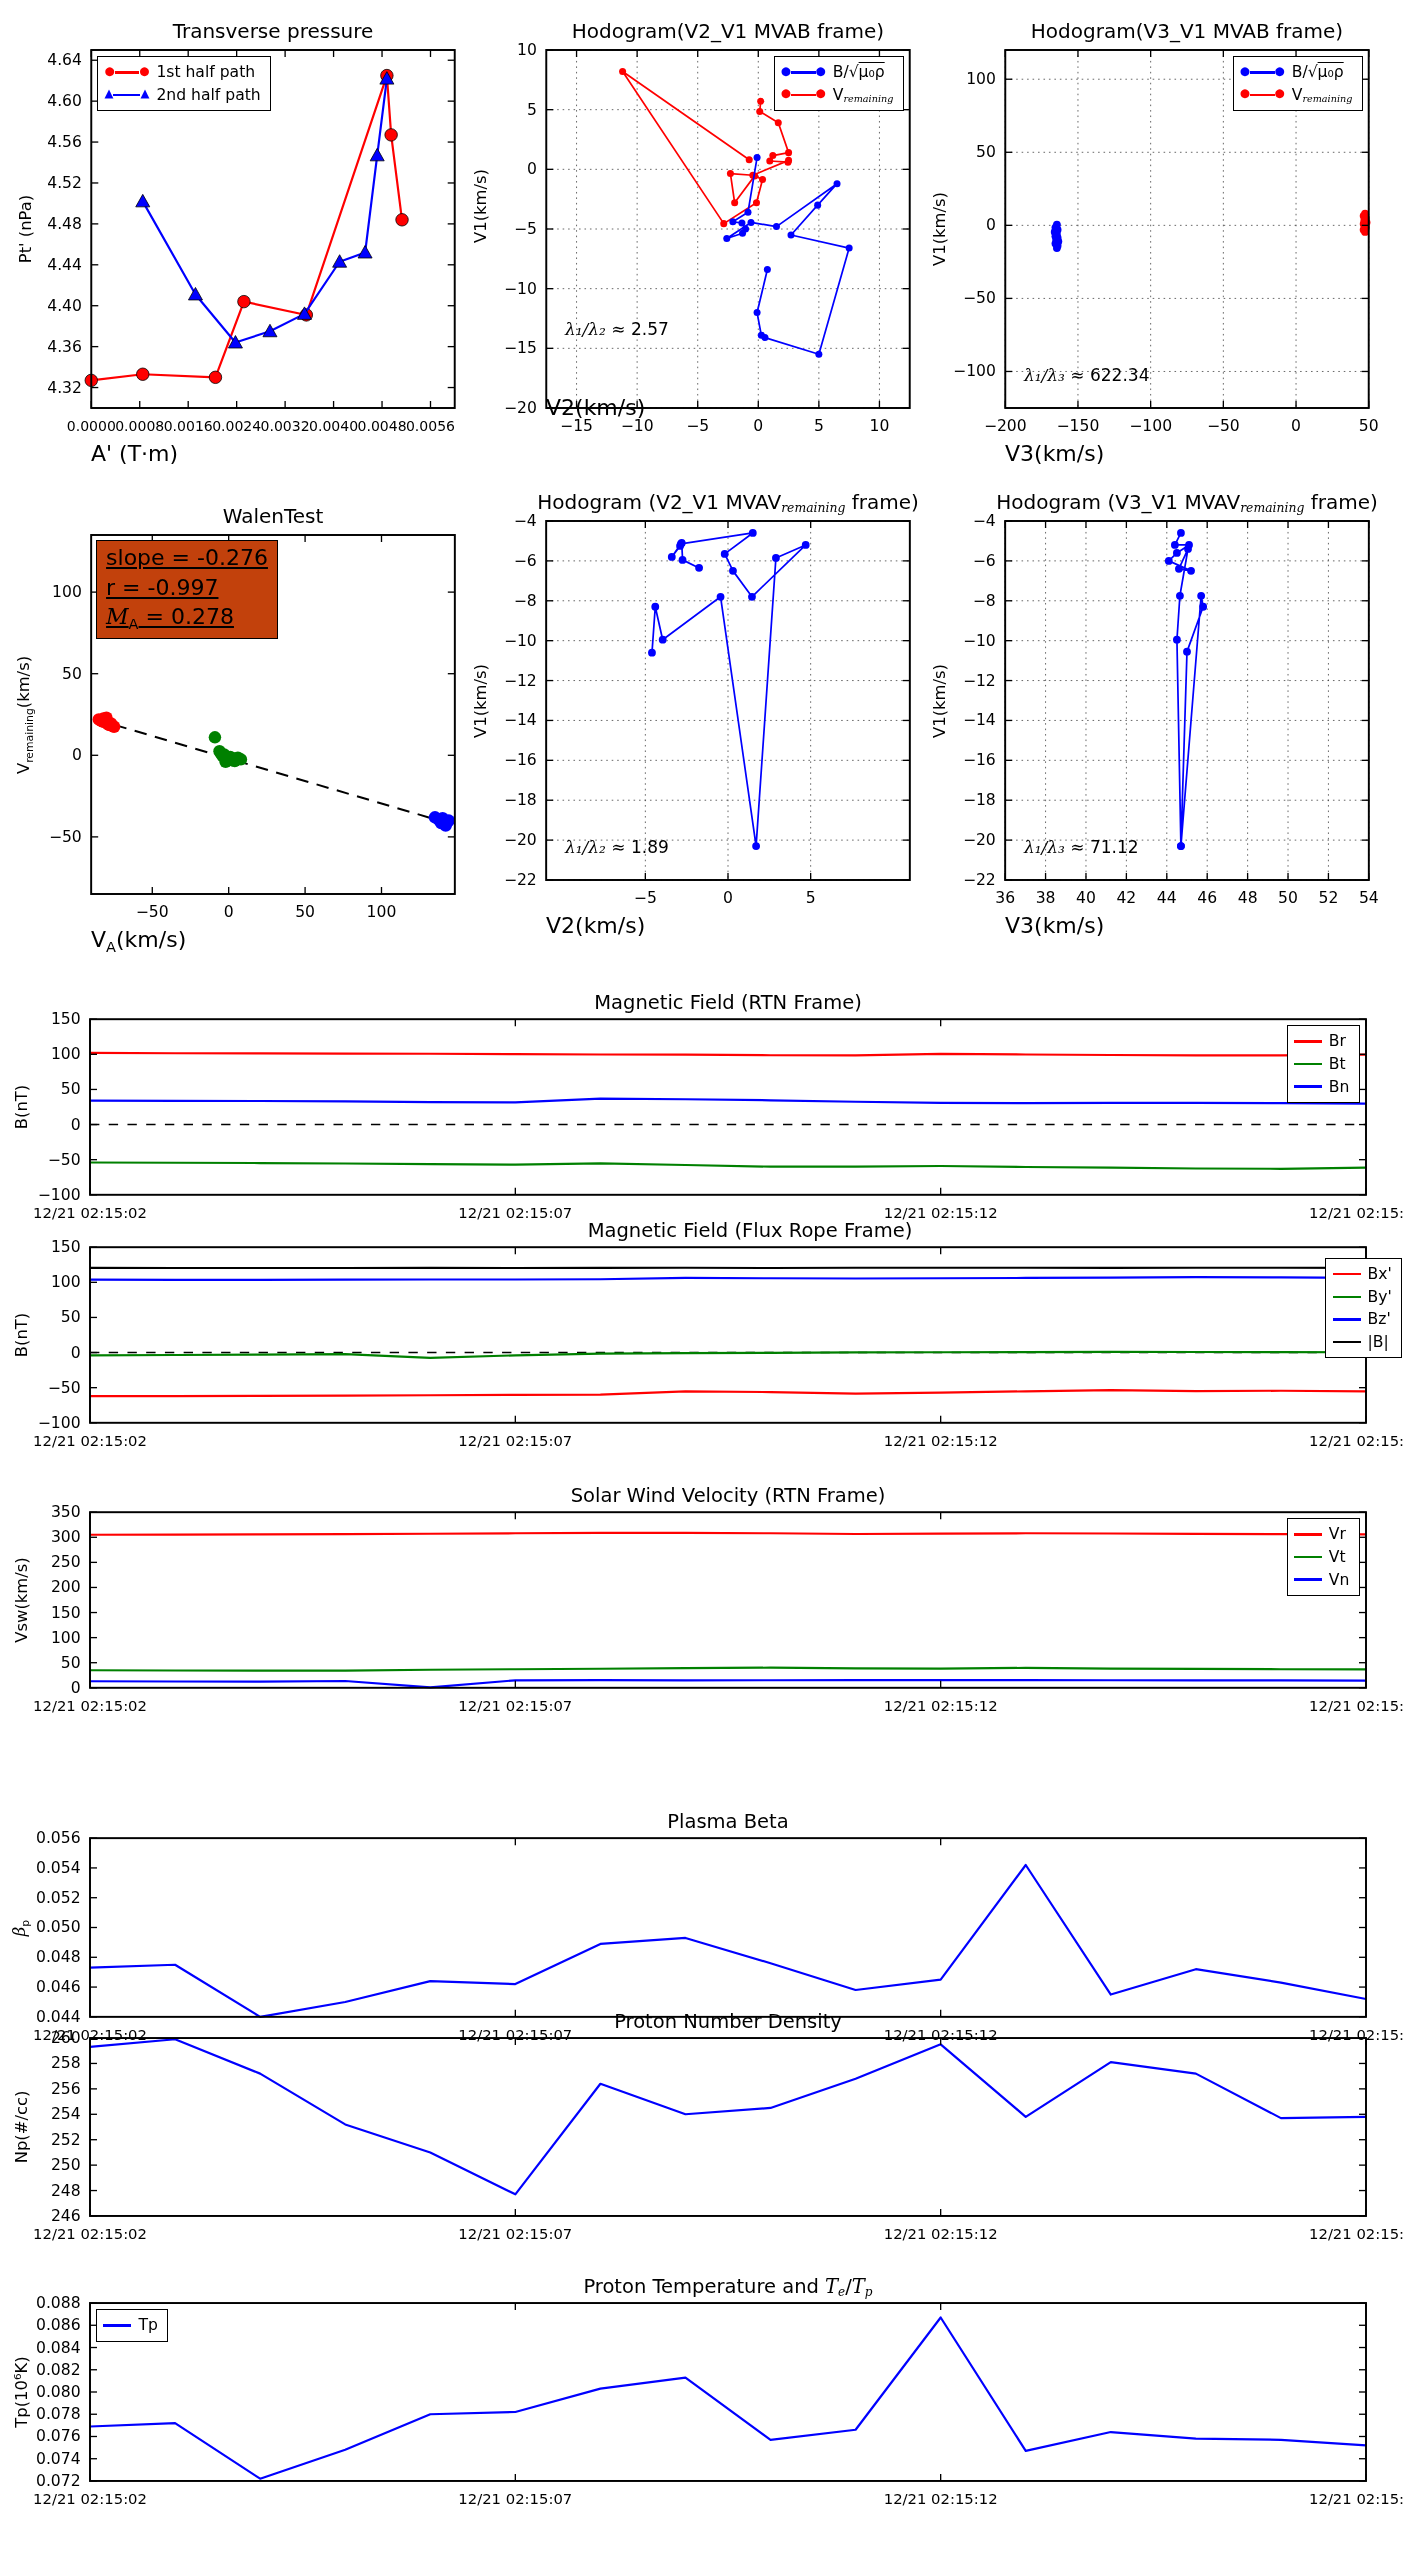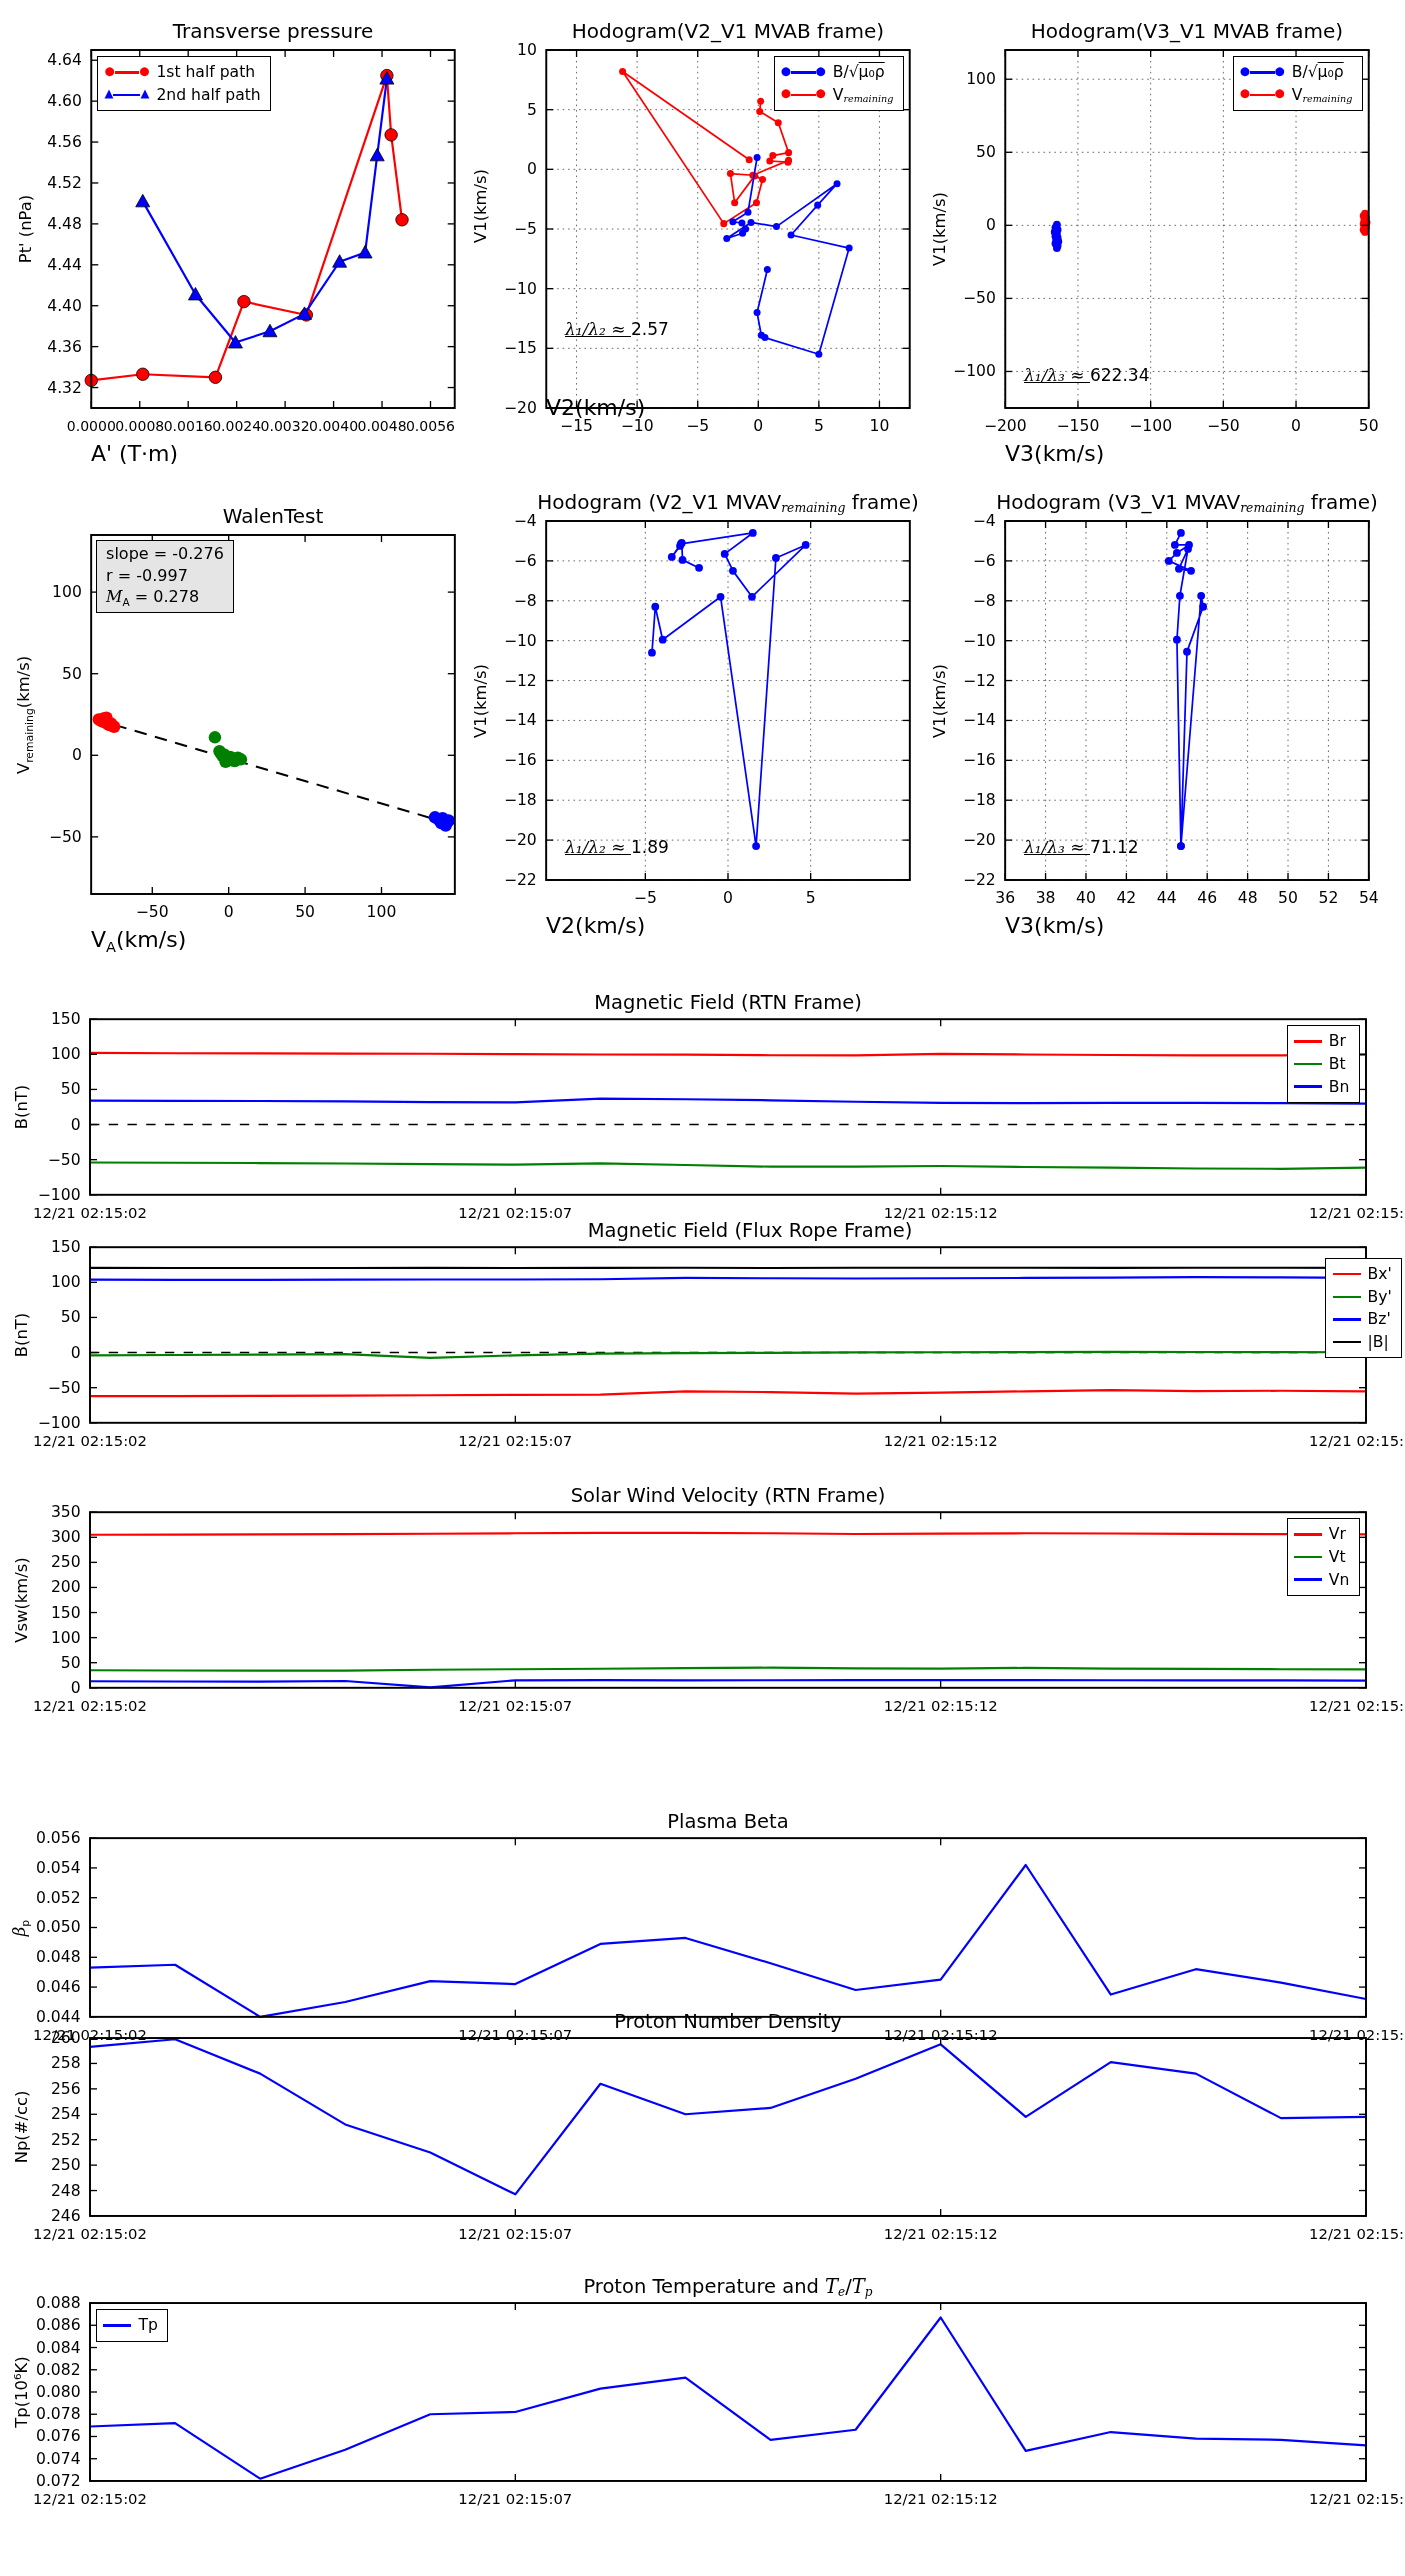--- a/index.html
+++ b/index.html
@@ -18,22 +18,22 @@
   .sqrt{text-decoration:overline;}
   .legend{position:absolute;border:1.6px solid #000;background:#fff;padding:3.9px 9.4px 3.9px 6.2px;font-size:15.6px;z-index:3;}
   .legend.tl{top:6.2px;left:6.2px;}
   .legend.tr{top:6.2px;right:6.2px;}
   .lrow{display:flex;align-items:center;gap:7px;padding:2.3px 0;white-space:nowrap;}
   .lsample{display:inline-flex;align-items:center;width:45px;flex:0 0 auto;}
   .panel.ts .lsample{width:28px;}
   .lbar{height:2.3px;flex:1;}
   .ldot{font-size:11.7px;line-height:1;transform:translateY(-0.8px);}
   .ann{position:absolute;left:19px;bottom:23.4px;font-size:17px;z-index:3;}
-  .annpre{font-style:italic;font-family:"DejaVu Serif",serif;text-decoration:underline;}
-  .stats{position:absolute;top:4.7px;left:4.7px;border:1.6px solid #000;background:#e5e5e5;padding:2.3px 9.4px;font-size:16px;line-height:1.35;z-index:3;white-space:nowrap;}
+  .annpre{font-style:italic;font-family:"DejaVu Serif",serif;}
+  .stats{position:absolute;top:4.7px;left:4.7px;border:1.6px solid #000;background:#c2410c;padding:2.3px 9.4px;font-size:22px;line-height:1.35;z-index:3;white-space:nowrap;text-decoration:underline;}
   line.grid{stroke:#3c3c3c;stroke-width:1;stroke-dasharray:2 5;}
   line.tick{stroke:#000;stroke-width:1.7;}
   line.zline{stroke:#000;stroke-width:1.8;stroke-dasharray:12 12;}
   line.fitline{stroke:#000;stroke-width:2.6;stroke-dasharray:16 11;}
   text.xlab{font-size:20px;text-anchor:middle;fill:#000;}
   text.ylab{font-size:20px;text-anchor:end;fill:#000;}
   svg[data-chart="0"] text.xlab{font-size:18px;}
   svg.tsplot text.xlab{font-size:19px;}
 </style>
 </head>

